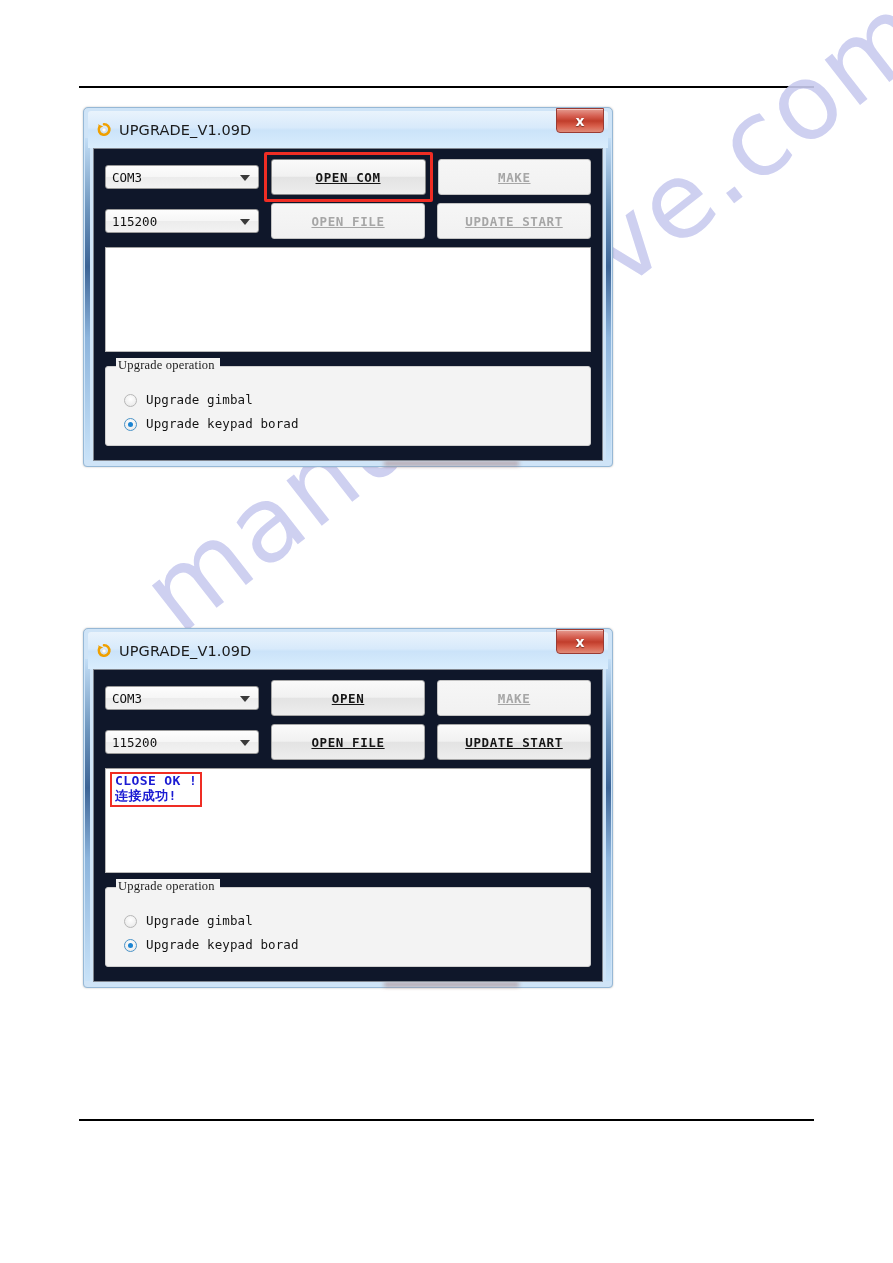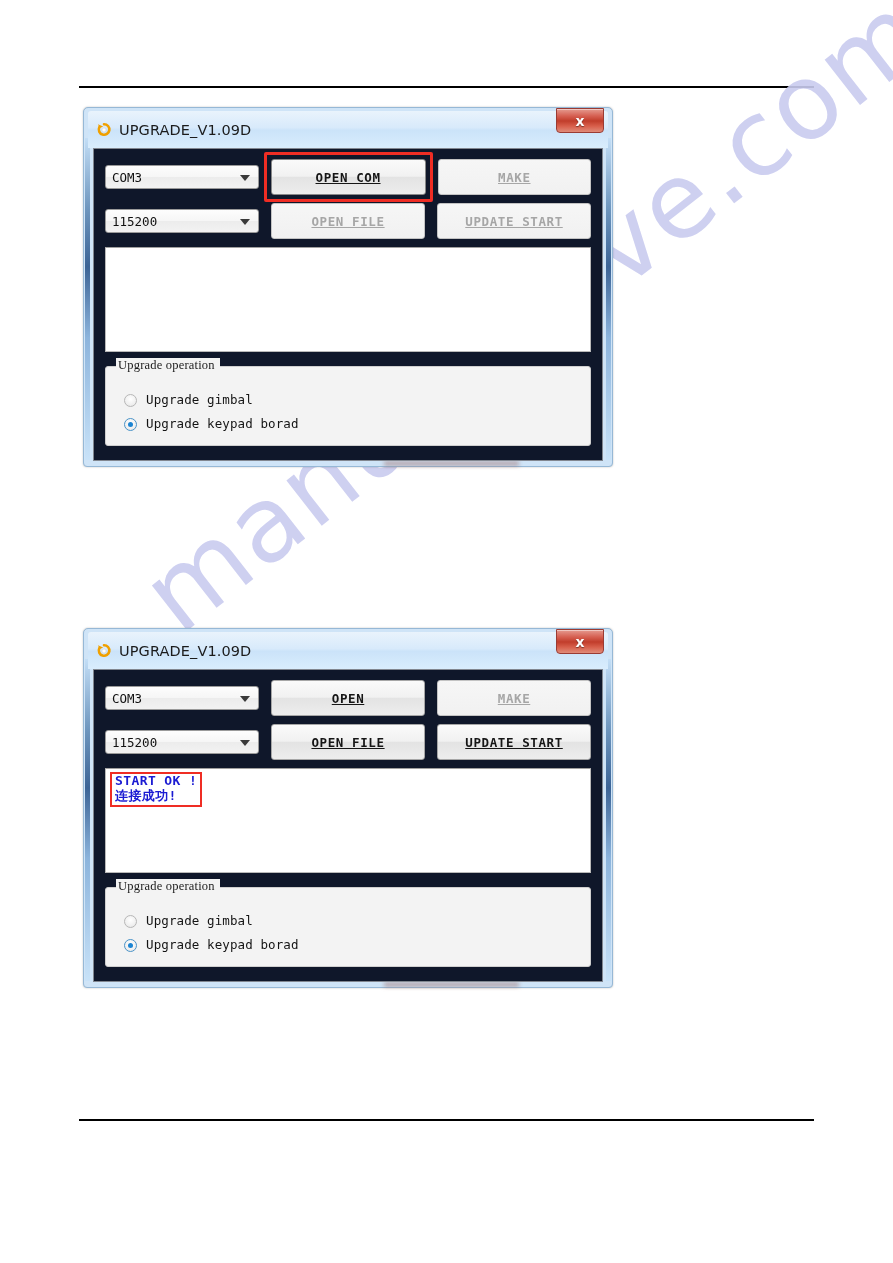--- a/index.html
+++ b/index.html
@@ -387,21 +387,21 @@
       <div class="combo">
         <span>115200</span>
         <span class="arrow"></span>
       </div>
       <div class="btn">OPEN FILE</div>
       <div class="btn">UPDATE START</div>
     </div>
 
     <div class="log">
       <div class="log-msg">
-        <div class="log-line">START OK !</div>
+        <div class="log-line">CLOSE OK !</div>
         <div class="log-line">连接成功!</div>
       </div>
     </div>
 
     <div class="groupbox">
       <span class="gb-title">Upgrade operation</span>
       <div class="radio-row">
         <span class="radio"></span>
         <span class="radio-label">Upgrade gimbal</span>
       </div>

